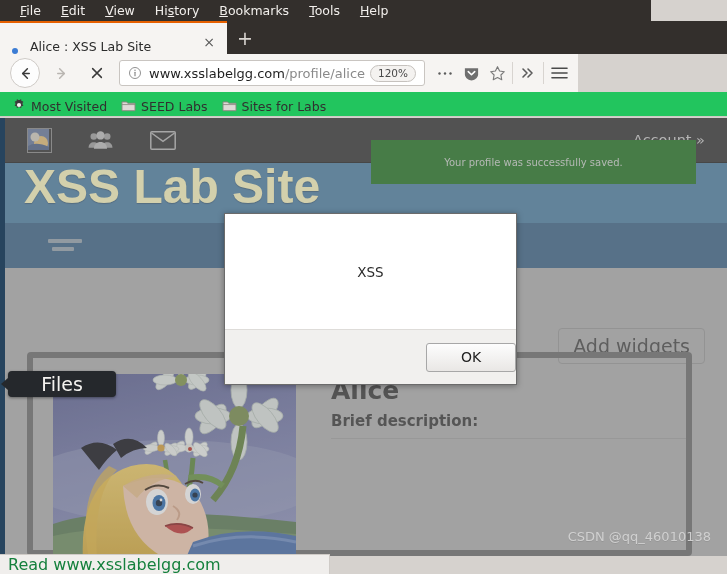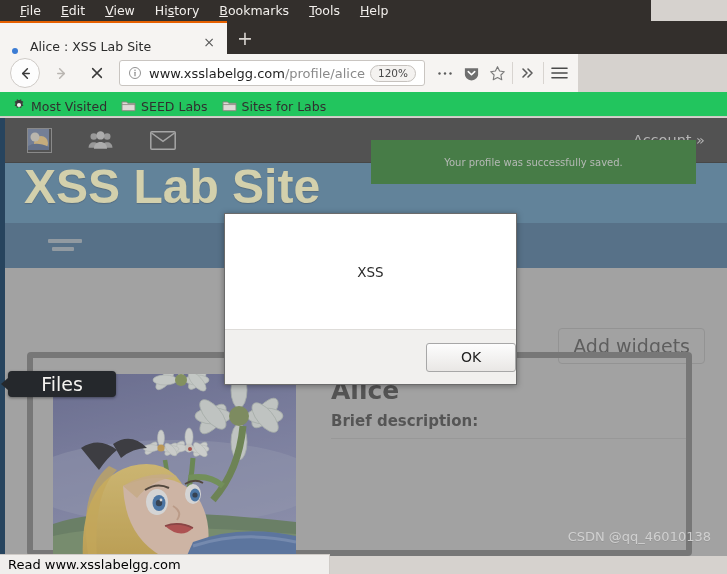--- a/index.html
+++ b/index.html
@@ -224,21 +224,21 @@
     font-size:14px;color:#222;
     display:flex;align-items:center;justify-content:center;
   }
 
   
   .statusbar{
     position:absolute;left:0;bottom:0;width:330px;height:20px;z-index:12;
     background:#f0eeec;border-top:1px solid #cfcbc7;border-right:1px solid #cfcbc7;
     display:flex;align-items:center;padding-left:8px;box-sizing:border-box;
   }
-  .statusbar span{font-size:13px;color:#000000;white-space:nowrap;}
+  .statusbar span{font-size:16px;color:#15803d;white-space:nowrap;}
 </style>
 </head>
 <body>
 
 <div id="app">
 
   <div class="menubar">
     <div class="menu-item"><u>F</u><span>ile</span></div>
     <div class="menu-item"><u>E</u>dit</div>
     <div class="menu-item"><u>V</u>iew</div>

